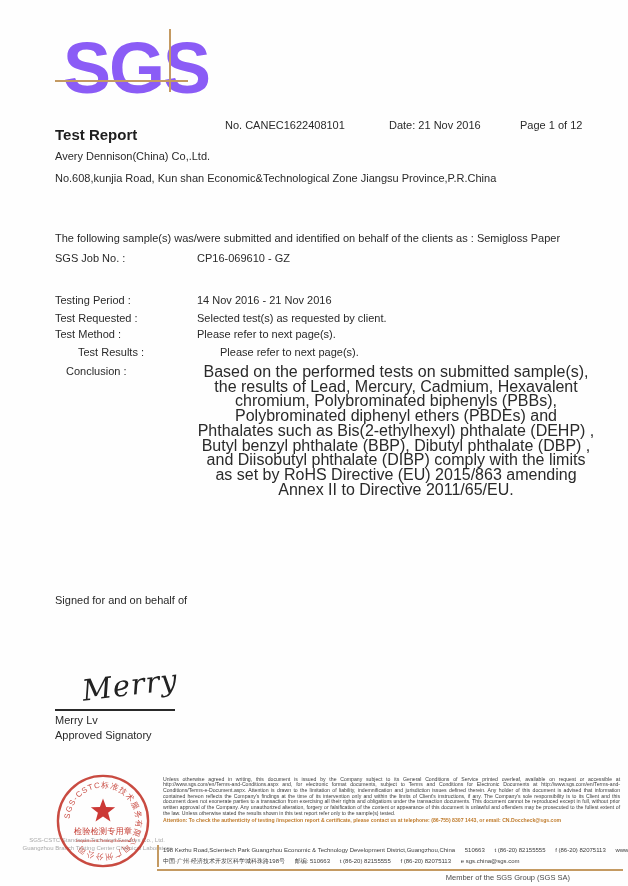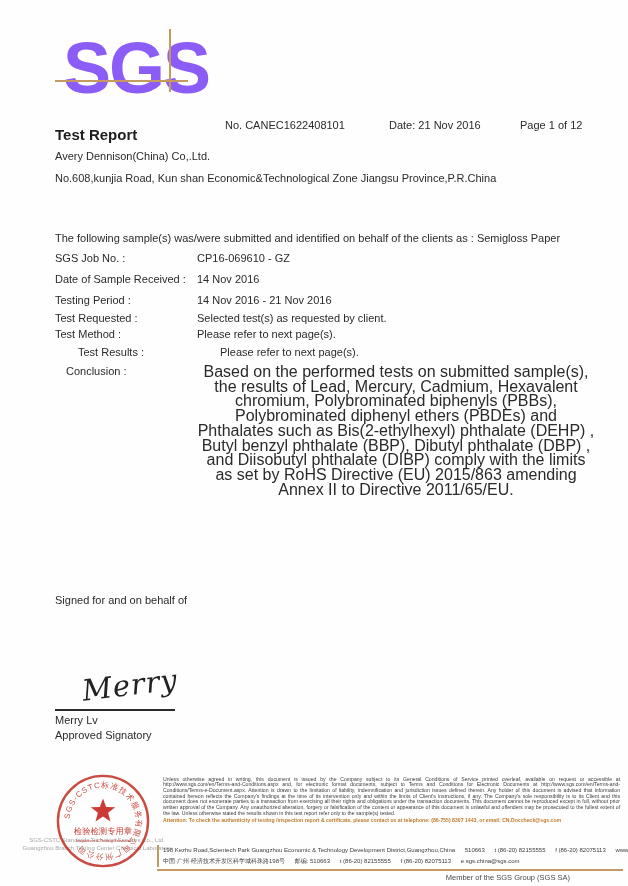--- a/index.html
+++ b/index.html
@@ -74,24 +74,20 @@
 
   <div class="abs body-txt" style="left:55px; top:149px;">Avery Dennison(China) Co,.Ltd.</div>
   <div class="abs body-txt" style="left:55px; top:171px;">No.608,kunjia Road, Kun shan Economic&amp;Technological Zone Jiangsu Province,P.R.China</div>
 
   <div class="abs body-txt" style="left:55px; top:231px;">The following sample(s) was/were submitted and identified on behalf of the clients as : Semigloss Paper</div>
 
   <div class="row" style="top:252px;">
     <span class="lbl">SGS Job No. :</span>
     <span class="val">CP16-069610 - GZ</span>
   </div>
-  <div class="row" style="top:273px;">
-    <span class="lbl">Date of Sample Received :</span>
-    <span class="val">14 Nov 2016</span>
-  </div>
   <div class="row" style="top:294px;">
     <span class="lbl">Testing Period :</span>
     <span class="val">14 Nov 2016 - 21 Nov 2016</span>
   </div>
   <div class="row" style="top:312px;">
     <span class="lbl">Test Requested :</span>
     <span class="val">Selected test(s) as requested by client.</span>
   </div>
   <div class="row" style="top:328px;text-decoration:underline;">
     <span class="lbl">Test Method :</span>

